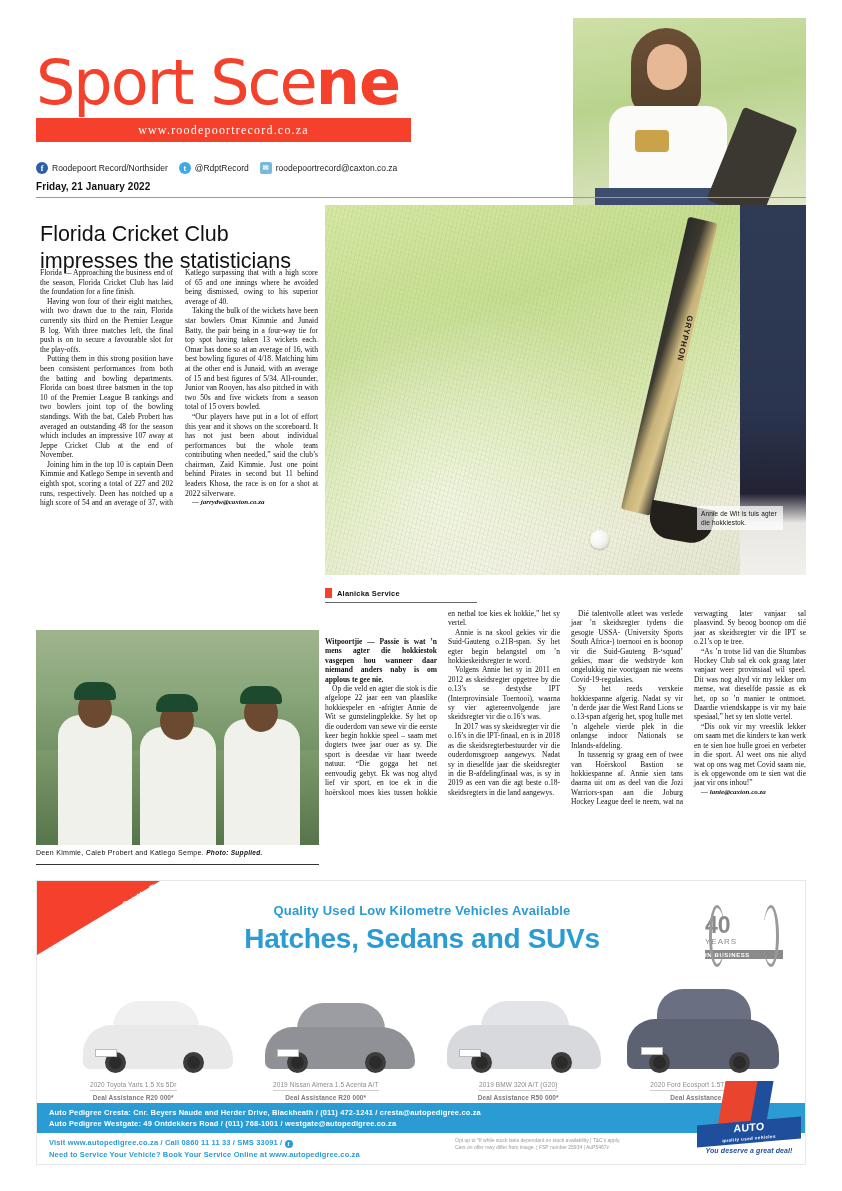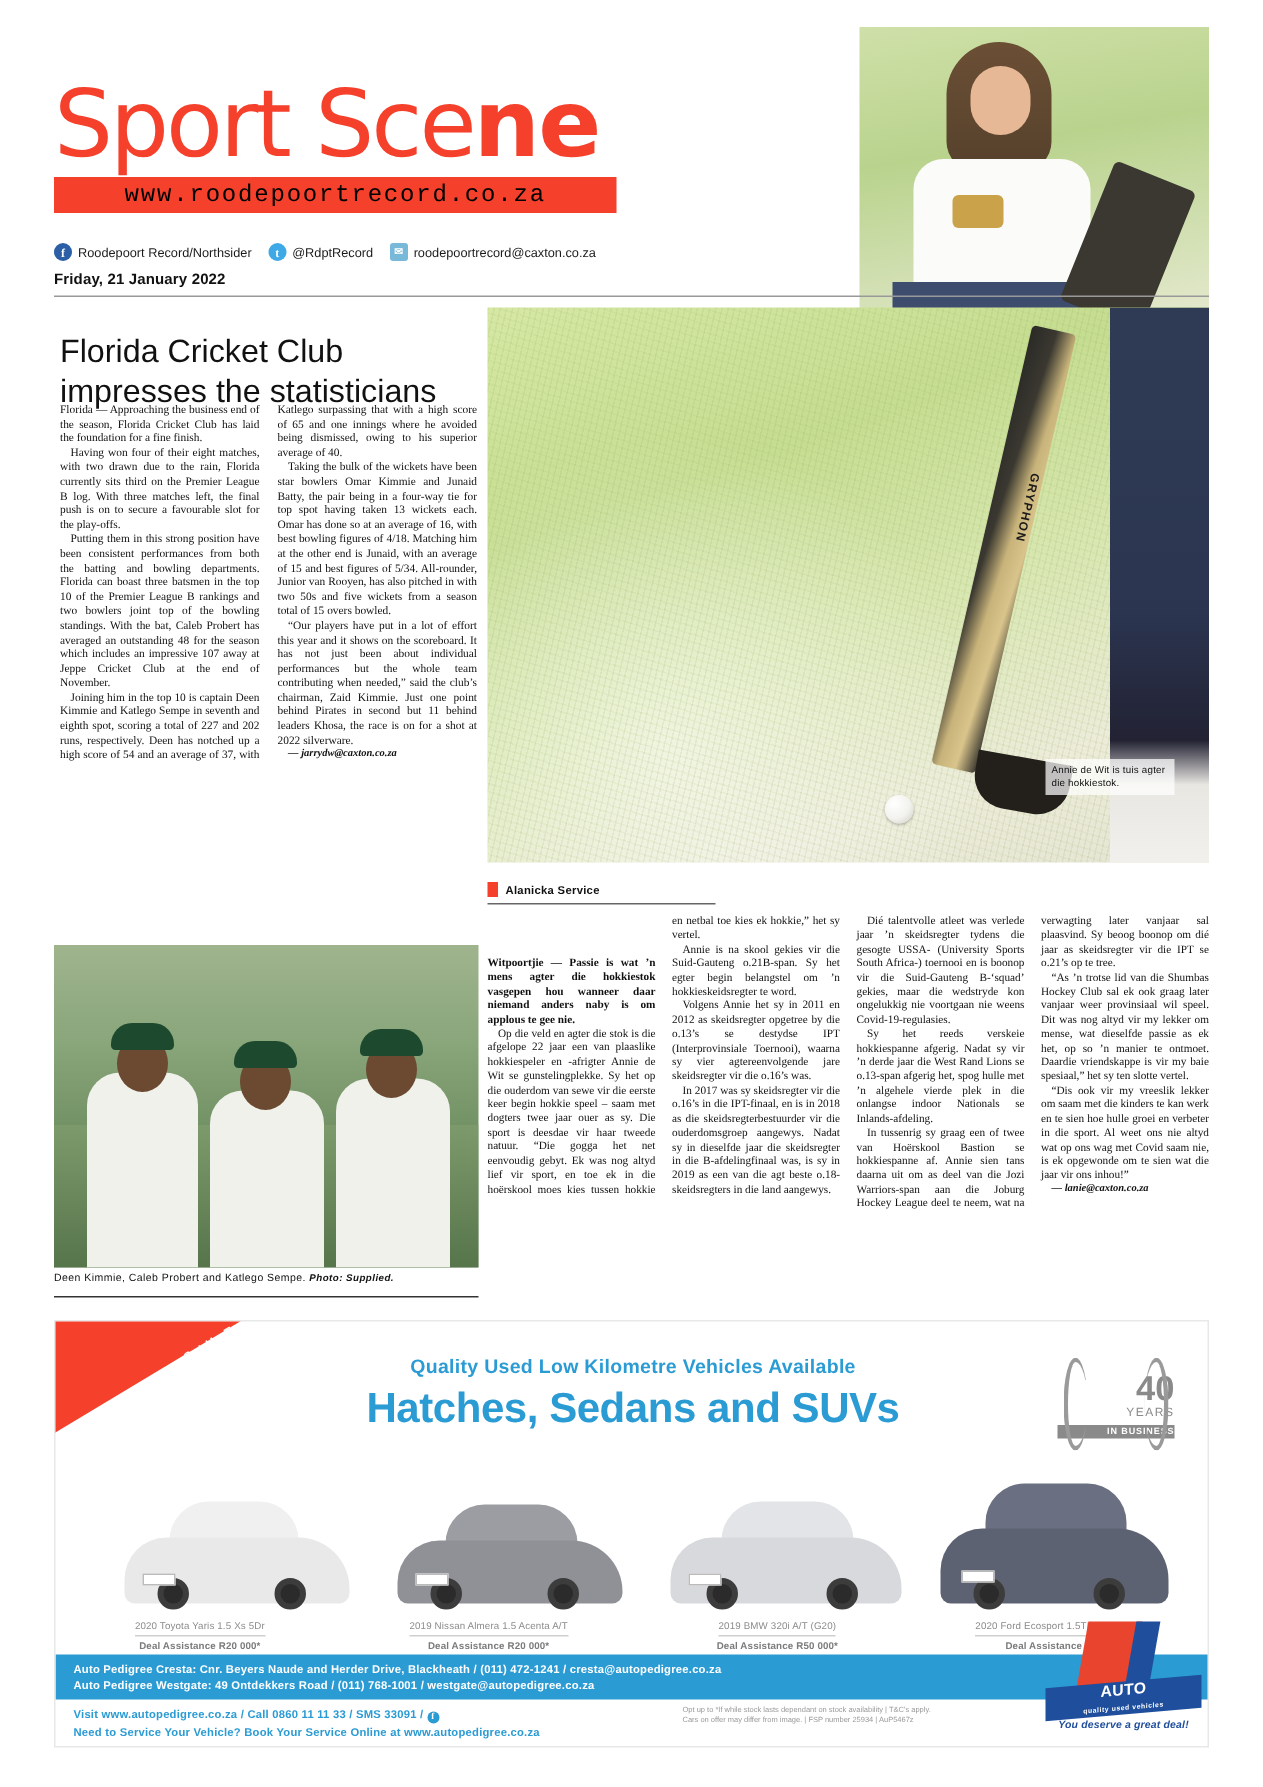--- a/index.html
+++ b/index.html
@@ -26,22 +26,22 @@
   }
   .logo-text .bold { font-weight:bold; letter-spacing:-1px; }
   .url-bar {
     margin-top:4px;
     background:#f5402c;
     height:24px;
     width:375px;
     display:flex; align-items:center; justify-content:center;
   }
   .url-bar span {
-    color:#000000; font-size:16px; letter-spacing:1.2px;
-    font-family:Liberation Mono, monospace;
+    color:#ffffff; font-size:12px; letter-spacing:1.2px;
+    font-family:Liberation Serif, serif;
   }
   .social-row {
     position:absolute; left:36px; top:160px; width:420px; height:16px;
     display:flex; align-items:center; gap:4px;
     font-size:8.5px; color:#1a1a1a;
   }
   .social-row .sicon {
     display:inline-flex; width:12px; height:12px; border-radius:50%;
     align-items:center; justify-content:center;
     color:#fff; font-size:8px; font-weight:bold;
@@ -202,21 +202,21 @@
   .ad-sub {
     position:absolute; left:0; top:22px; width:770px; text-align:center;
     color:#2b9bd4; font-size:13px; font-weight:bold; letter-spacing:.2px;
   }
   .ad-title {
     position:absolute; left:0; top:42px; width:770px; text-align:center;
     color:#2b9bd4; font-size:28px; font-weight:bold; letter-spacing:-.3px;
   }
   .ad-badge {
     position:absolute; left:668px; top:18px; width:78px; height:78px;
-    color:#6d6d6d; text-align:right;
+    color:#6d6d6d; text-align:left;
   }
   .ad-badge .num { font-size:23px; font-weight:bold; line-height:24px; margin-top:14px; color:#8a8a8a;}
   .ad-badge .yrs { font-size:8px; font-weight:normal; letter-spacing:1px; color:#8a8a8a;}
   .ad-badge .biz {
     margin-top:4px; background:#8a8a8a; color:#fff; font-size:6px; font-weight:bold;
     letter-spacing:.6px; padding:1.5px 0;
   }
   .ad-badge .wreath-l, .ad-badge .wreath-r {
     position:absolute; top:6px; width:16px; height:62px;
     border:3px solid #9a9a9a; border-radius:50%;

